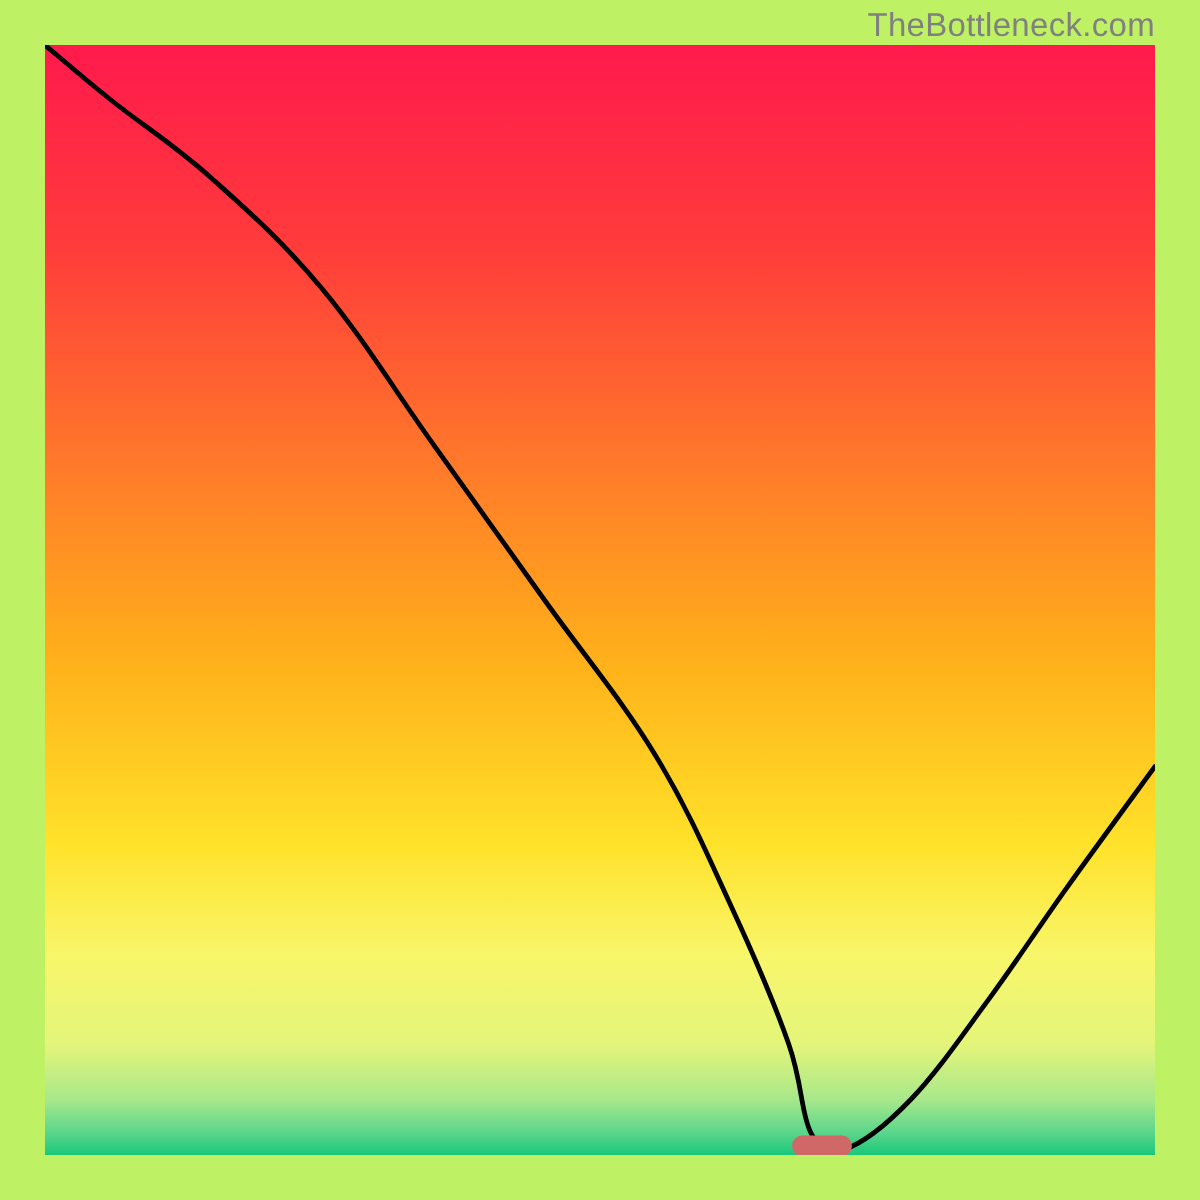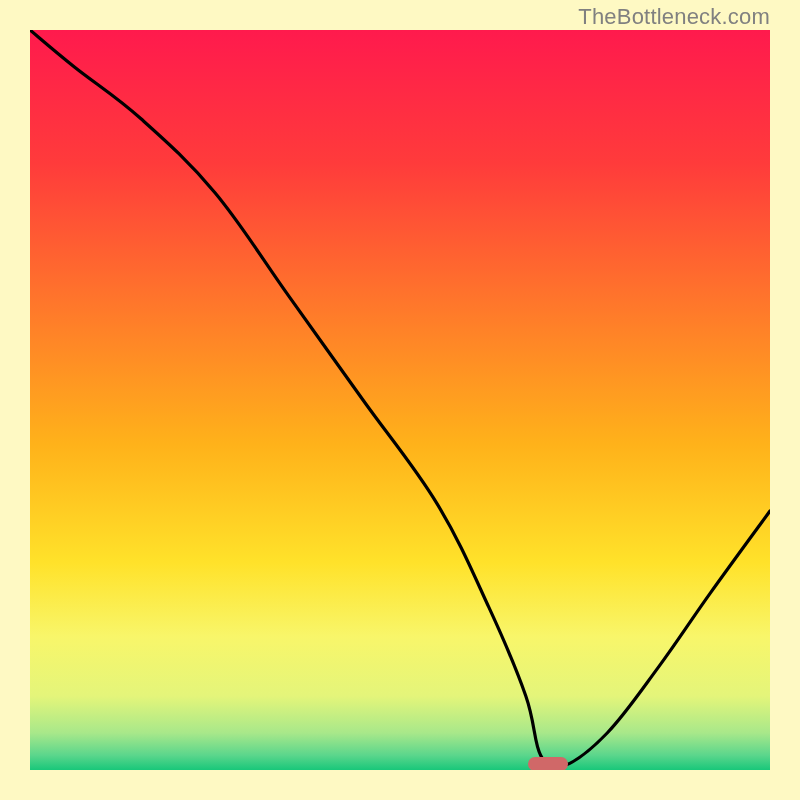--- a/index.html
+++ b/index.html
@@ -11,21 +11,21 @@
     overflow: hidden;
     position: relative;
     font-family: Arial, sans-serif;
   }
   .frame {
     position: absolute;
     top: 0;
     left: 0;
     width: 800px;
     height: 800px;
-    background: #fef9c3;
+    background: #bef264;
   }
   .plot-area {
     position: absolute;
     top: 30px;
     left: 30px;
     width: 740px;
     height: 740px;
     overflow: hidden;
   }
   .gradient {

